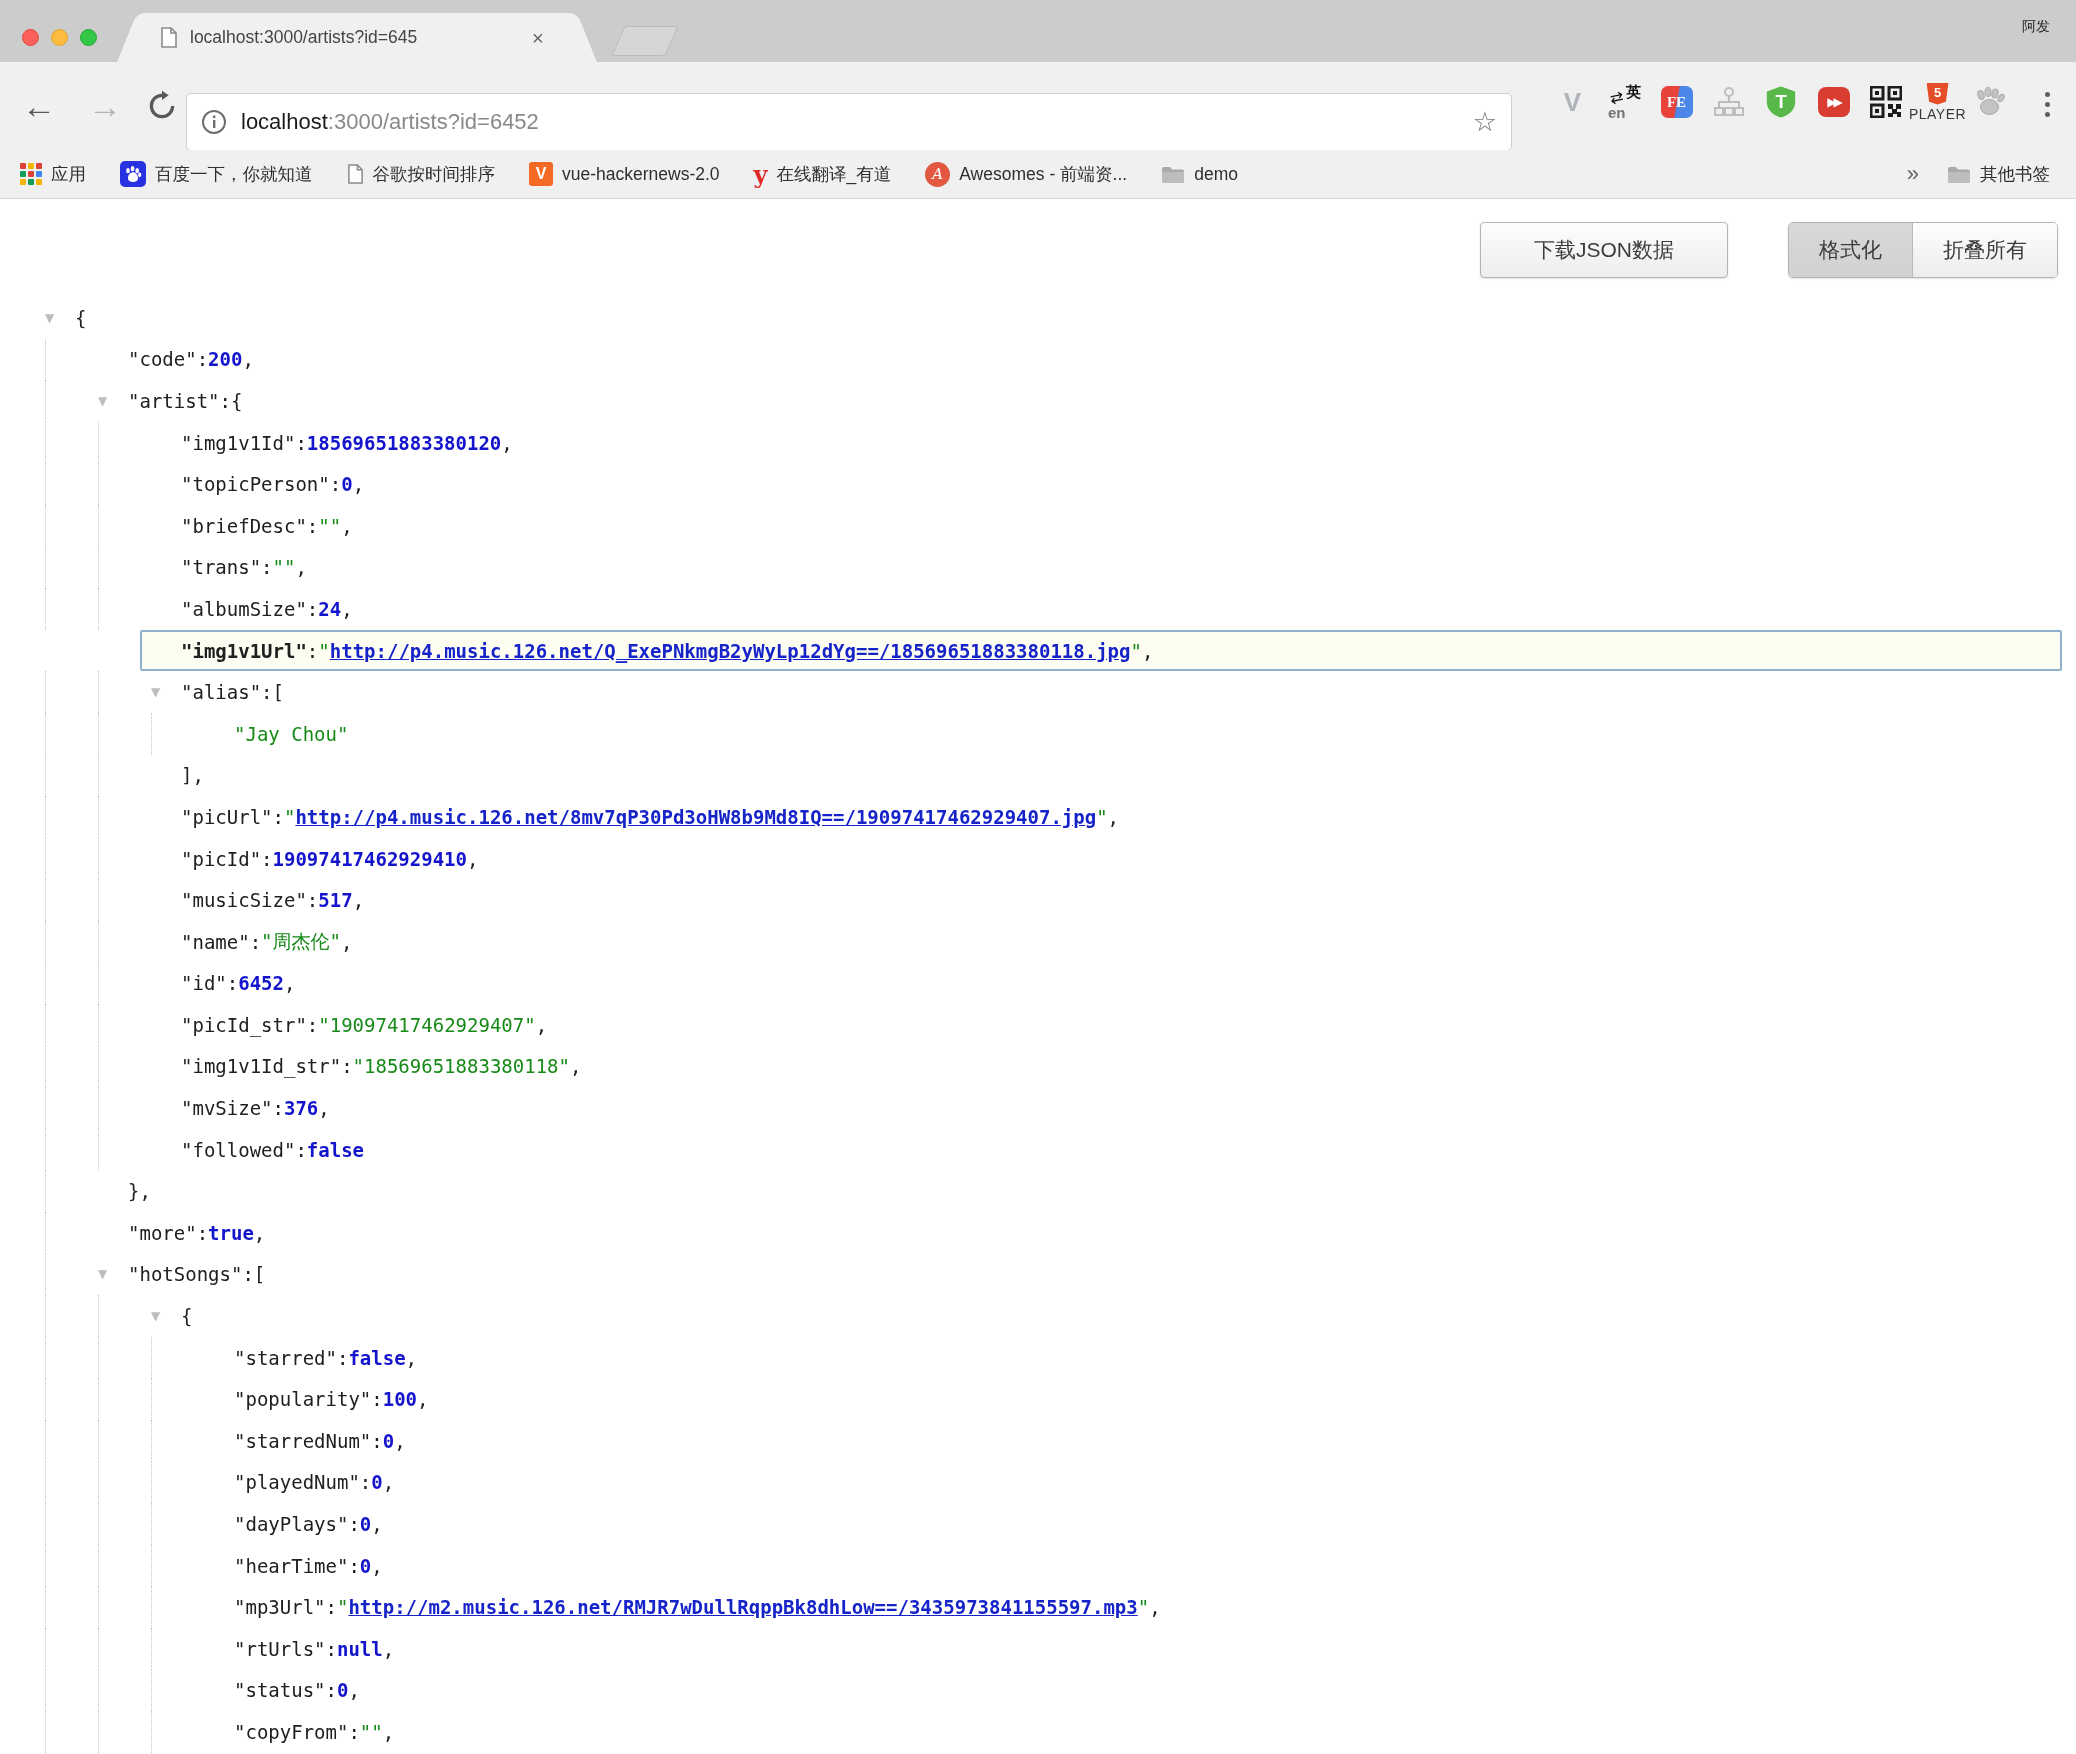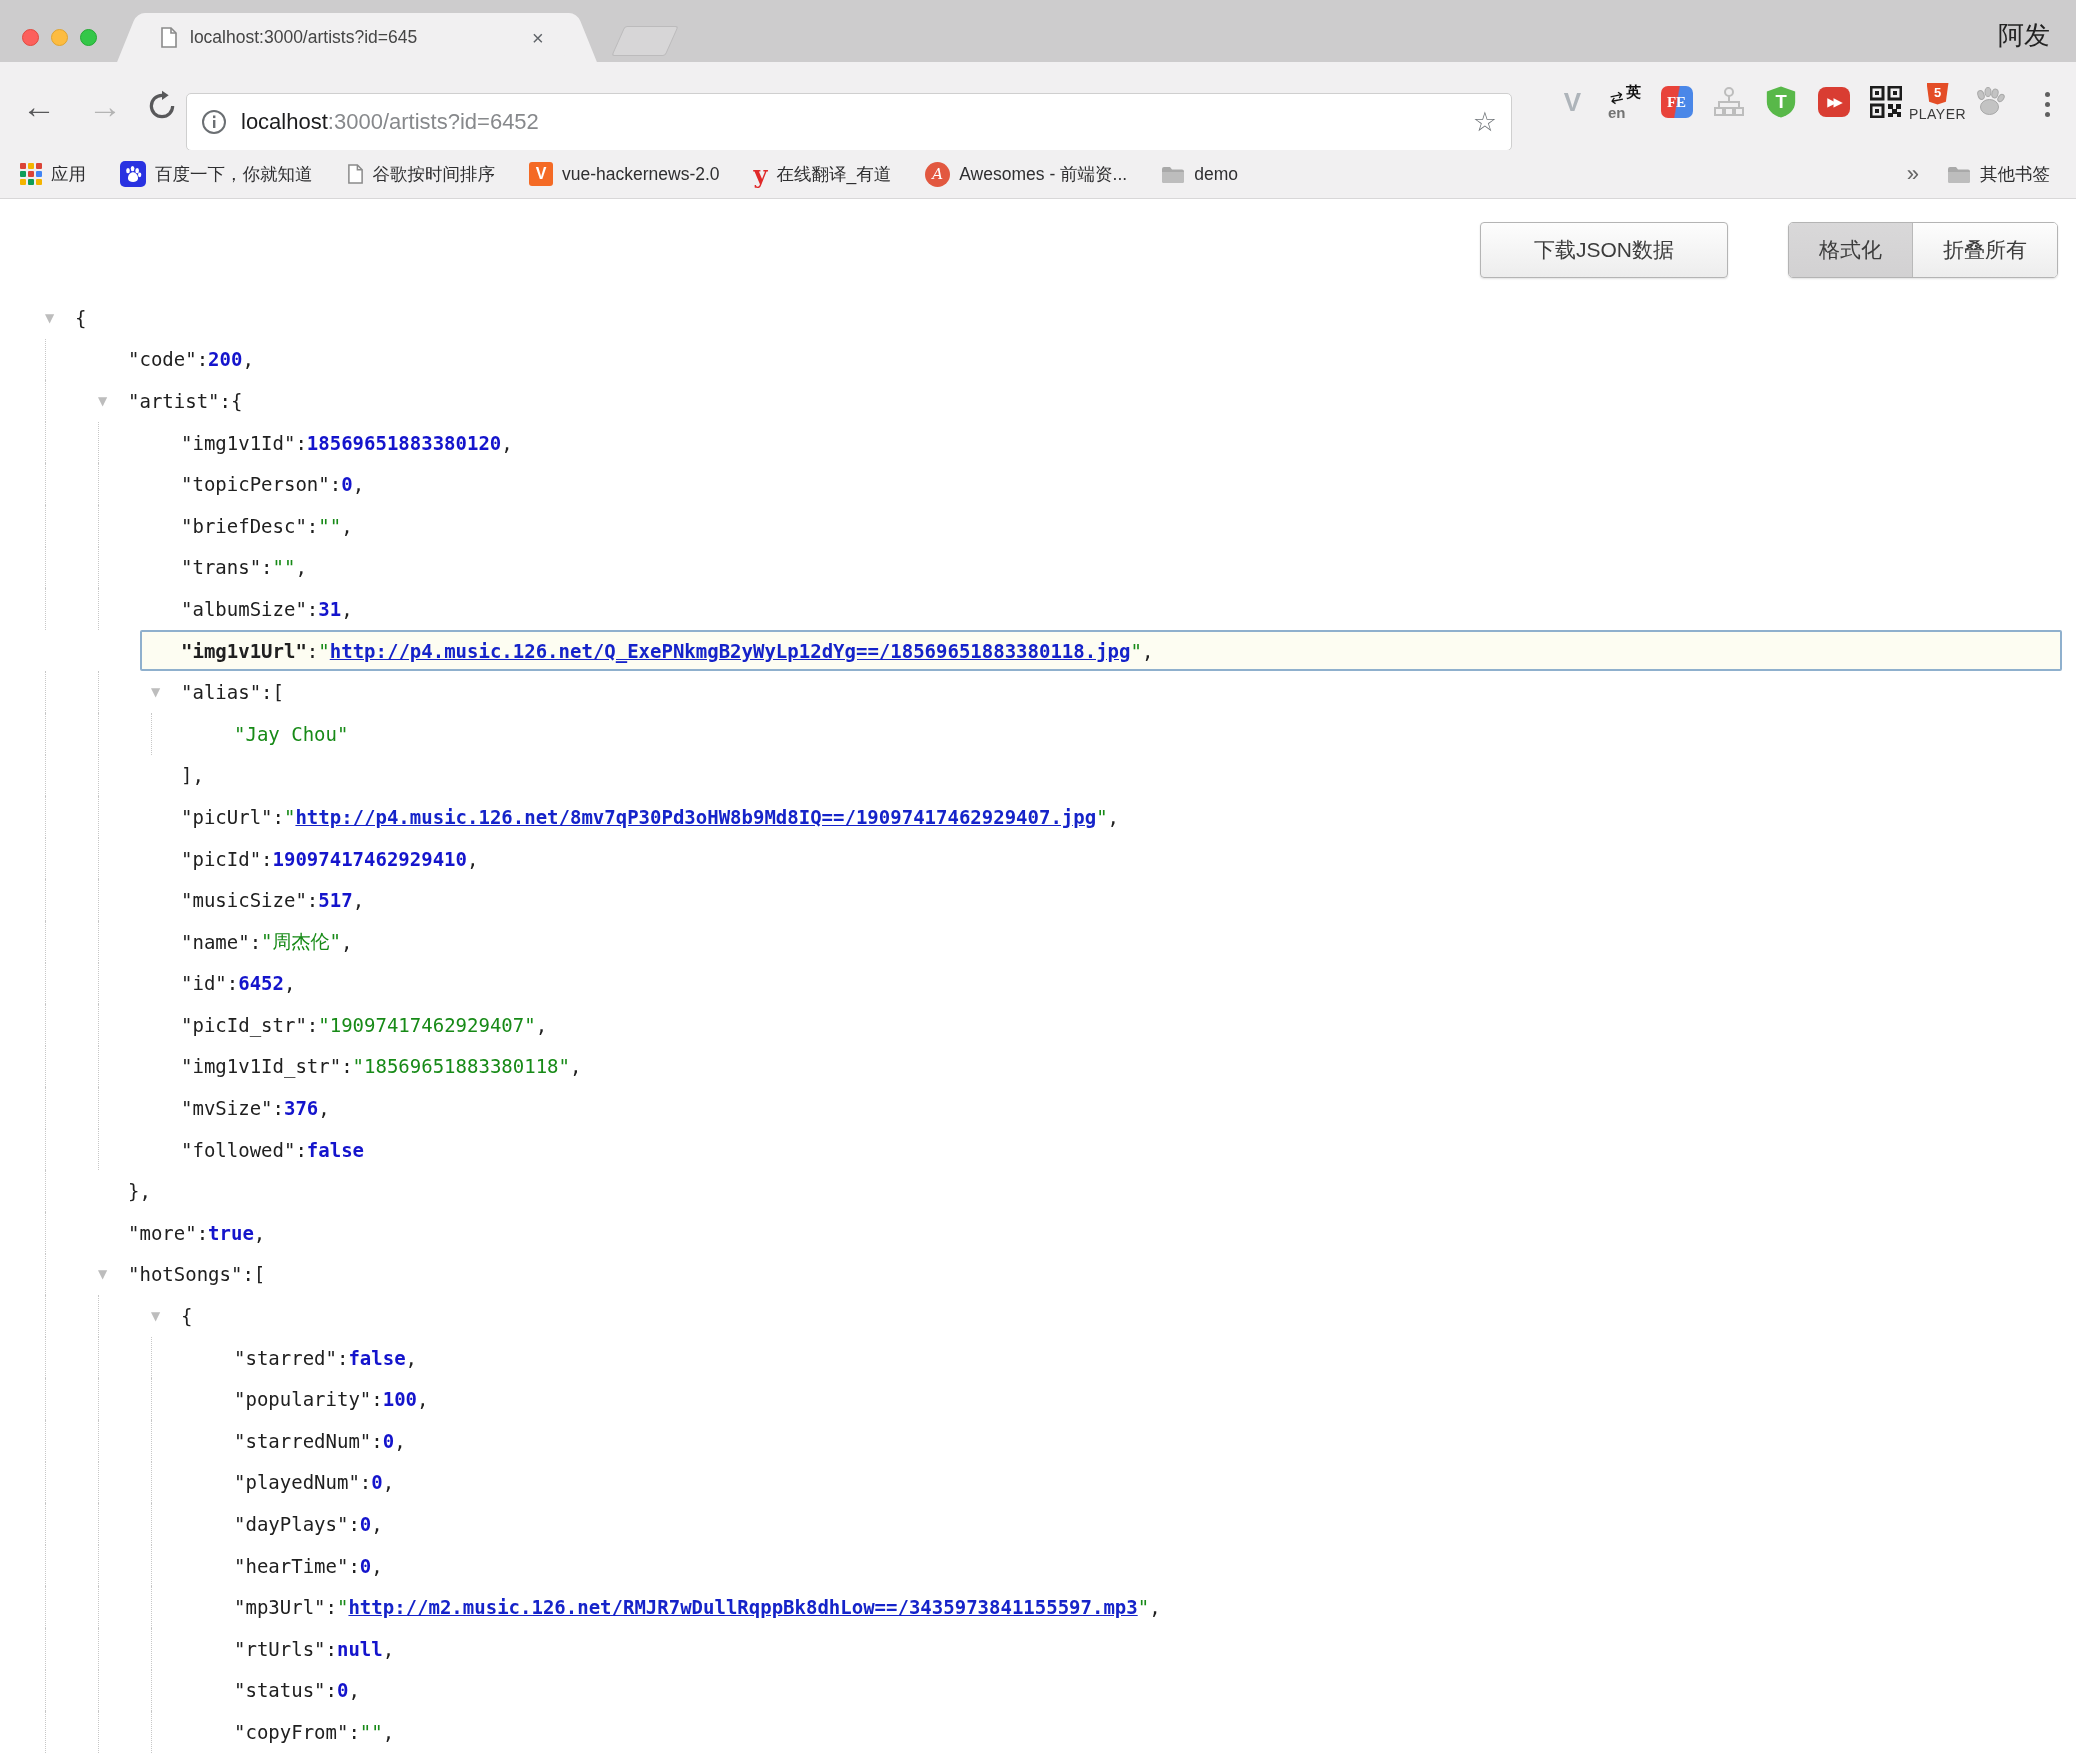--- a/index.html
+++ b/index.html
@@ -6,21 +6,21 @@
   html,body { width:2076px; height:1754px; overflow:hidden; background:#fff;
               font-family:"Liberation Sans", sans-serif; }
 
   
   .titlebar { position:absolute; top:0; left:0; width:100%; height:62px; background:#cdcccd; }
   .traffic { position:absolute; top:29px; left:22px; display:flex; gap:12px; }
   .light { width:17px; height:17px; border-radius:50%; }
   .light.red    { background:#fc605c; border:1px solid #e1493f; }
   .light.yellow { background:#fdbc40; border:1px solid #e0a430; }
   .light.green  { background:#33c748; border:1px solid #24a933; }
-  .profile-name { position:absolute; top:18px; right:26px; font-size:26px; color:#222; }
+  .profile-name { position:absolute; top:18px; right:26px; font-size:14px; color:#222; }
 
   .tab { position:absolute; left:142px; bottom:0; width:430px; height:49px;
          background:#f1f0f1; border-radius:9px 9px 0 0; }
   .tab::before, .tab::after { content:''; position:absolute; bottom:0; width:30px; height:100%;
          background:#f1f0f1; }
   .tab::before { left:-15px; transform:skewX(-22deg); border-radius:8px 0 0 0; }
   .tab::after  { right:-15px; transform:skewX(22deg); border-radius:0 8px 0 0; }
   .tab-inner { position:relative; z-index:2; display:flex; align-items:center; height:100%;
                padding:0 10px 0 18px; }
   .tab-title { font-size:17.5px; color:#454545; white-space:nowrap; overflow:hidden;
@@ -365,21 +365,21 @@
         <span class="seg-p">: </span>
         <span class="seg-s">""</span>
         <span class="seg-p">,</span>
       </div>
       <div class="json-line">
         <span class="guide"></span>
         <span class="guide"></span>
         <span class="arrow"></span>
         <span class="seg-k">"albumSize"</span>
         <span class="seg-p">: </span>
-        <span class="seg-n">31</span>
+        <span class="seg-n">24</span>
         <span class="seg-p">,</span>
       </div>
       <div class="json-line hl">
         <span class="seg-kb">"img1v1Url"</span>
         <span class="seg-p">: </span>
         <span class="seg-sq">"</span>
         <span class="seg-l">http://p4.music.126.net/Q_ExePNkmgB2yWyLp12dYg==/18569651883380118.jpg</span>
         <span class="seg-sq">"</span>
         <span class="seg-p">,</span>
       </div>

